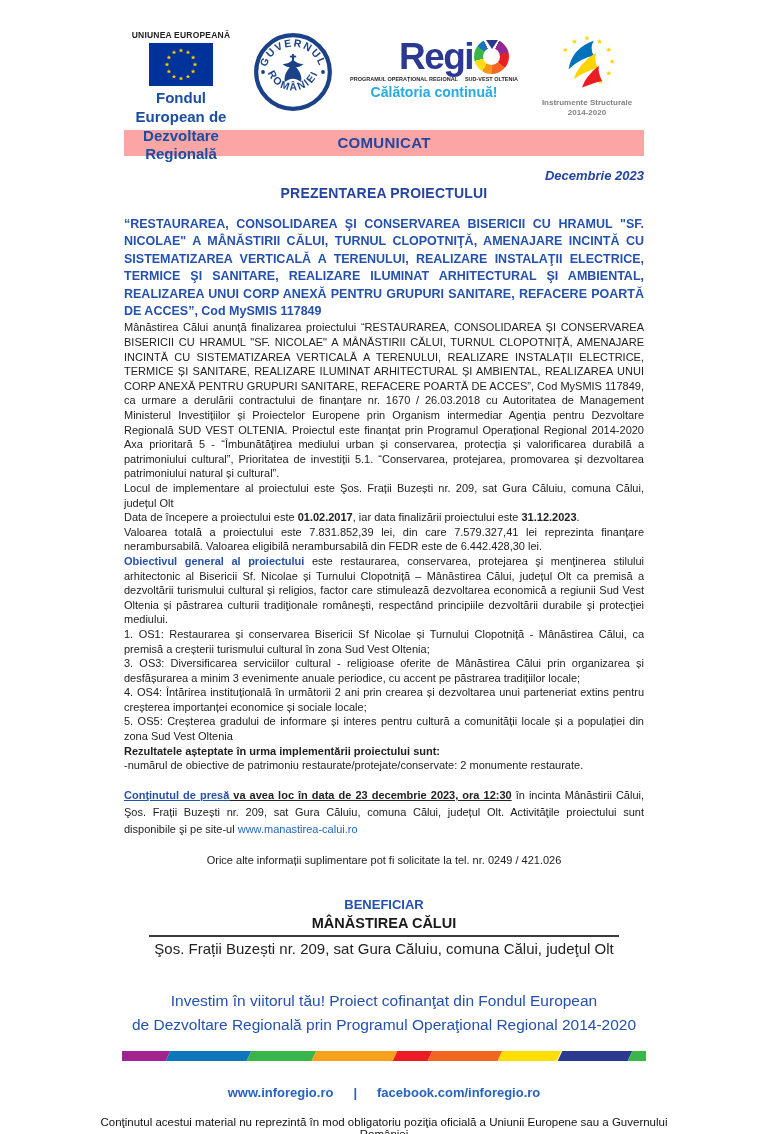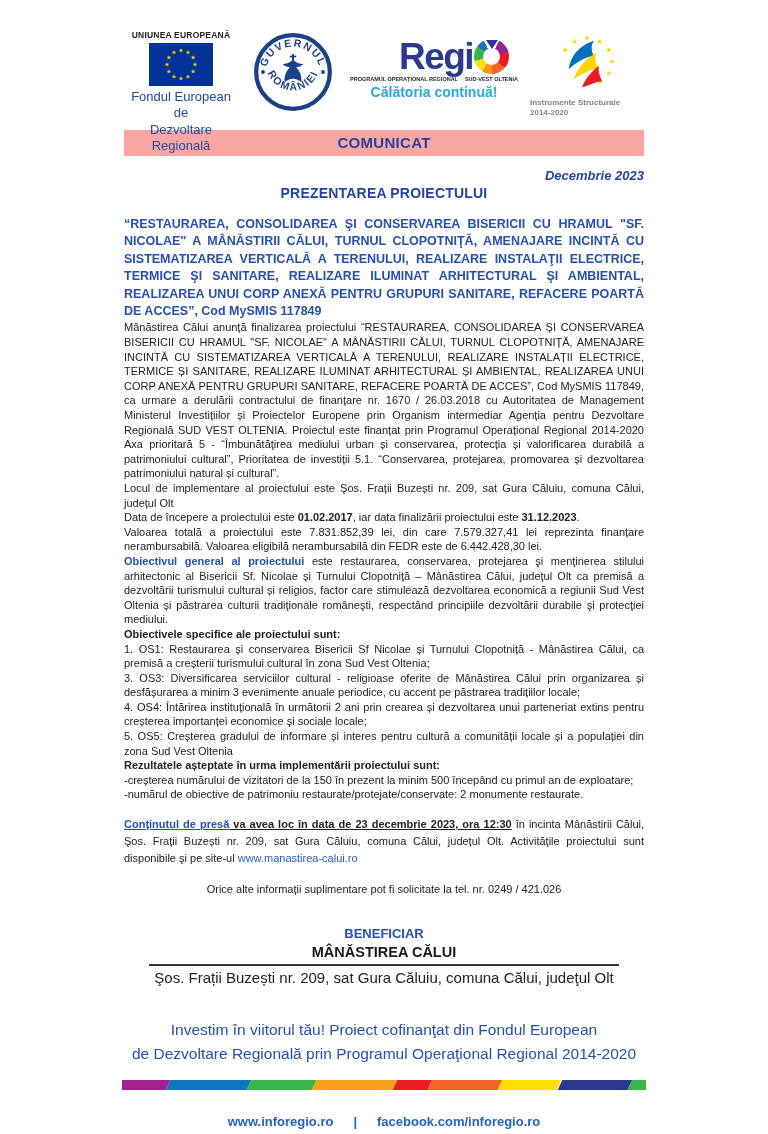--- a/index.html
+++ b/index.html
@@ -4,34 +4,34 @@
 <style>
   * { margin:0; padding:0; box-sizing:border-box; }
   html,body { background:#fff; }
   body { font-family:"Liberation Sans", sans-serif; color:#232323; }
   .page { position:relative; width:608px; height:1134px; margin:0 auto; background:#fff; overflow:hidden; }
 
   
   .logos { display:flex; justify-content:space-between; align-items:flex-start; padding:30px 44px 0 44px; height:118px; }
   .eu-logo { width:114px; text-align:center; }
   .eu-logo .eu-top { font-size:8.5px; font-weight:bold; color:#222; letter-spacing:.2px; margin-bottom:3px; }
-  .eu-logo .eu-sub { font-size:13px; font-weight:normal; color:#1B4DA1; line-height:1.25; margin-top:3px; }
+  .eu-logo .eu-sub { font-size:15px; font-weight:bold; color:#1B4DA1; line-height:1.25; margin-top:3px; }
   .gov-logo { width:90px; display:flex; justify-content:center; padding-top:2px; }
   .regio-logo { width:172px; text-align:center; padding-top:8px; }
   .regio-row { display:flex; align-items:center; justify-content:center; }
   .regio-word { font-size:37px; font-weight:bold; color:#2B3990; letter-spacing:-1.5px; line-height:1;margin-left:40px; }
   .regio-o { position:relative; width:35px; height:35px; margin-left:1px; border-radius:50%;
       background:conic-gradient(from 0deg, #ffffff 0 7%, #92278F 7% 21%, #ED1C24 21% 36%,
       #F26522 36% 50%, #F7941D 50% 59%, #FFDE17 59% 71%, #39B54A 71% 85%, #1C75BC 85% 93%, #ffffff 93% 100%); }
   .regio-o::after { content:""; position:absolute; inset:9px; background:#fff; border-radius:50%; }
   .regio-arrow { position:absolute; top:1px; left:50%; transform:translateX(-50%); width:0; height:0; z-index:2;
       border-left:6px solid transparent; border-right:6px solid transparent; border-top:9px solid #2B3990; }
   .regio-sub { display:flex; justify-content:space-between; font-size:5.5px; font-weight:bold; color:#231F20; margin-top:1px; padding:0 2px; }
   .regio-tagline { font-size:14px; font-weight:bold; color:#27AAE1; margin-top:2px; }
-  .instr-logo { width:114px; padding-top:4px; }
+  .instr-logo { width:114px; text-align:center; padding-top:4px; }
   .instr-text { font-size:8px; font-weight:bold; color:#808285; line-height:1.3; margin-top:2px; }
 
   
   .band { margin:12px 44px 0 44px; background:#fca5a5; height:26px; line-height:26px; text-align:center; }
   .band span { font-size:15px; font-weight:bold; color:#2444A0; letter-spacing:.3px; }
   .daterow { margin:12px 44px 0 44px; text-align:right; font-size:13px; font-weight:bold; font-style:italic; color:#2444A0; }
   .doc-title { margin-top:2px; text-align:center; font-size:14px; font-weight:bold; color:#2444A0; letter-spacing:.2px; }
 
   
   .content { padding:0 44px; }
@@ -172,29 +172,27 @@
     <p class="body">Mânăstirea Călui anunță finalizarea proiectului “RESTAURAREA, CONSOLIDAREA ȘI CONSERVAREA BISERICII CU HRAMUL "SF. NICOLAE" A MÂNĂSTIRII CĂLUI, TURNUL CLOPOTNIȚĂ, AMENAJARE INCINTĂ CU SISTEMATIZAREA VERTICALĂ A TERENULUI, REALIZARE INSTALAȚII ELECTRICE, TERMICE ȘI SANITARE, REALIZARE ILUMINAT ARHITECTURAL ȘI AMBIENTAL, REALIZAREA UNUI CORP ANEXĂ PENTRU GRUPURI SANITARE, REFACERE POARTĂ DE ACCES”, Cod MySMIS 117849, ca urmare a derulării contractului de finanțare nr. 1670 / 26.03.2018 cu Autoritatea de Management Ministerul Investițiilor și Proiectelor Europene prin Organism intermediar Agenția pentru Dezvoltare Regională SUD VEST OLTENIA. Proiectul este finanțat prin Programul Operațional Regional 2014-2020 Axa prioritară 5 - “Îmbunătăţirea mediului urban și conservarea, protecția și valorificarea durabilă a patrimoniului cultural”, Prioritatea de investiții 5.1. “Conservarea, protejarea, promovarea și dezvoltarea patrimoniului natural și cultural”.</p>
 
     <p class="body">Locul de implementare al proiectului este Şos. Frații Buzești nr. 209, sat Gura Căluiu, comuna Călui, județul Olt</p>
 
     <p class="body"><span>Data de începere a proiectului este </span><b>01.02.2017</b><span>, iar data finalizării proiectului este </span><b>31.12.2023</b><span>.</span></p>
 
     <p class="body">Valoarea totală a proiectului este 7.831.852,39 lei, din care 7.579.327,41 lei reprezinta finanțare nerambursabilă. Valoarea eligibilă nerambursabilă din FEDR este de 6.442.428,30 lei.</p>
 
     <p class="body"><span class="blue-b">Obiectivul general al proiectului</span><span> este restaurarea, conservarea, protejarea şi menţinerea stilului arhitectonic al Bisericii Sf. Nicolae și Turnului Clopotniță – Mânăstirea Călui, județul Olt ca premisă a dezvoltării turismului cultural și religios, factor care stimulează dezvoltarea economică a regiunii Sud Vest Oltenia și păstrarea culturii tradiţionale româneşti, respectând principiile dezvoltării durabile şi protecţiei mediului.</span></p>
 
-    <p class="body blue-b">Obiectivele specifice ale proiectului sunt:</p>
 
     <p class="body">1. OS1: Restaurarea și conservarea Bisericii Sf Nicolae și Turnului Clopotniță - Mânăstirea Călui, ca premisă a creșterii turismului cultural în zona Sud Vest Oltenia;</p>
     <p class="body">3. OS3: Diversificarea serviciilor cultural - religioase oferite de Mânăstirea Călui prin organizarea și desfășurarea a minim 3 evenimente anuale periodice, cu accent pe păstrarea tradițiilor locale;</p>
     <p class="body">4. OS4: Întărirea instituțională în următorii 2 ani prin crearea și dezvoltarea unui parteneriat extins pentru creșterea importanței economice și sociale locale;</p>
     <p class="body">5. OS5: Creșterea gradului de informare și interes pentru cultură a comunității locale și a populației din zona Sud Vest Oltenia</p>
 
     <p class="body blue-b">Rezultatele așteptate în urma implementării proiectului sunt:</p>
-    <p class="body">-creșterea numărului de vizitatori de la 150 în prezent la minim 500 începând cu primul an de exploatare;</p>
     <p class="body">-numărul de obiective de patrimoniu restaurate/protejate/conservate: 2 monumente restaurate.</p>
 
     <p class="body press"><span class="blue-b u">Conţinutul de presă</span><b class="u"> va avea loc în data de 23 decembrie 2023, ora 12:30</b><span> în incinta Mânăstirii Călui, Şos. Frații Buzești nr. 209, sat Gura Căluiu, comuna Călui, județul Olt. Activităţile proiectului sunt disponibile şi pe site-ul </span><a class="lnk" href="#">www.manastirea-calui.ro</a></p>
 
     <p class="info-line">Orice alte informații suplimentare pot fi solicitate la tel. nr. 0249 / 421.026</p>
   </div>
 
   <div class="beneficiary">
     <div class="ben-label">BENEFICIAR</div>
     <div class="ben-name">MÂNĂSTIREA CĂLUI</div>

